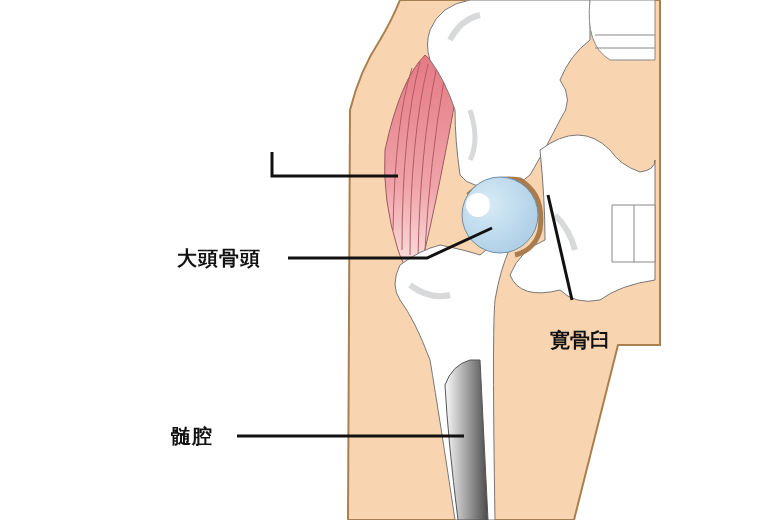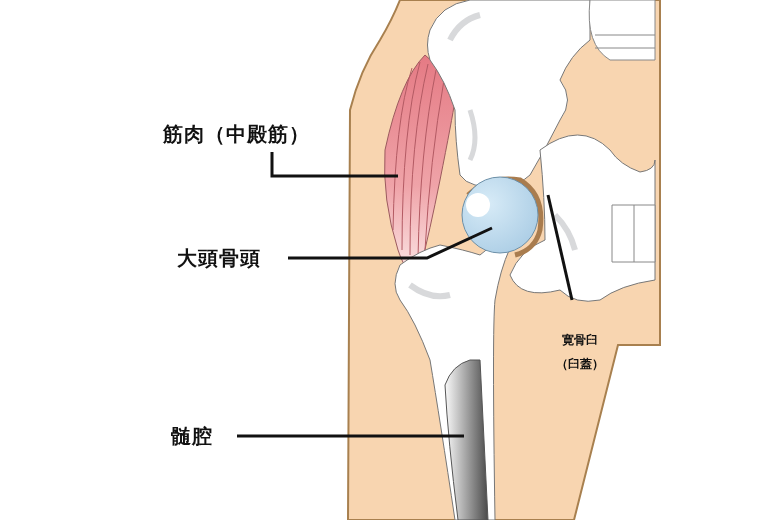--- a/index.html
+++ b/index.html
@@ -1,19 +1,19 @@
 <!DOCTYPE html>
 <html><head>
 <meta charset="utf-8">
 <style>
   html,body{margin:0;padding:0;background:#ffffff;}
   #stage{position:relative;width:780px;height:520px;overflow:hidden;background:#ffffff;font-family:"DejaVu Sans","Liberation Sans",sans-serif;}
   svg{position:absolute;left:0;top:0;}
   .label{position:absolute;font-weight:bold;font-size:20px;color:#111;white-space:nowrap;letter-spacing:1px;}
-  .label2{position:absolute;font-weight:bold;font-size:12px;color:#111;white-space:nowrap;text-align:center;line-height:24px;}
+  .label2{position:absolute;font-weight:bold;font-size:20px;color:#111;white-space:nowrap;text-align:center;line-height:24px;}
 </style>
 </head>
 <body>
 
 <div id="stage">
   <svg width="780" height="520" viewBox="0 0 780 520">
     <defs>
       <linearGradient id="muscleGrad" x1="0" y1="0" x2="0" y2="1">
         <stop offset="0" stop-color="#e57a84"></stop>
         <stop offset="0.6" stop-color="#efa3a8"></stop>
@@ -61,20 +61,18 @@
 
     <circle cx="500" cy="215" r="38" fill="url(#headGrad)" stroke="#6b8fa8" stroke-width="1"></circle>
     <circle cx="478" cy="205" r="12" fill="#ffffff"></circle>
 
     <path d="M272 152 L272 176 L398 176" fill="none" stroke="#111" stroke-width="3"></path>
     <path d="M288 258 L427 258 L492 228" fill="none" stroke="#111" stroke-width="3"></path>
     <path d="M548 195 L572 300" fill="none" stroke="#111" stroke-width="3"></path>
     <path d="M237 436 L464 436" fill="none" stroke="#111" stroke-width="3"></path>
   </svg>
 
-  <div class="label" style="left:163px;top:121px;">筋肉（中殿筋）</div>
   <div class="label" style="left:177px;top:245px;">大頭骨頭</div>
   <div class="label2" style="left:540px;top:328px;width:80px;">
     <div>寛骨臼</div>
-    <div>（臼蓋）</div>
   </div>
   <div class="label" style="left:171px;top:423px;">髄腔</div>
 </div>
 
 </body></html>

